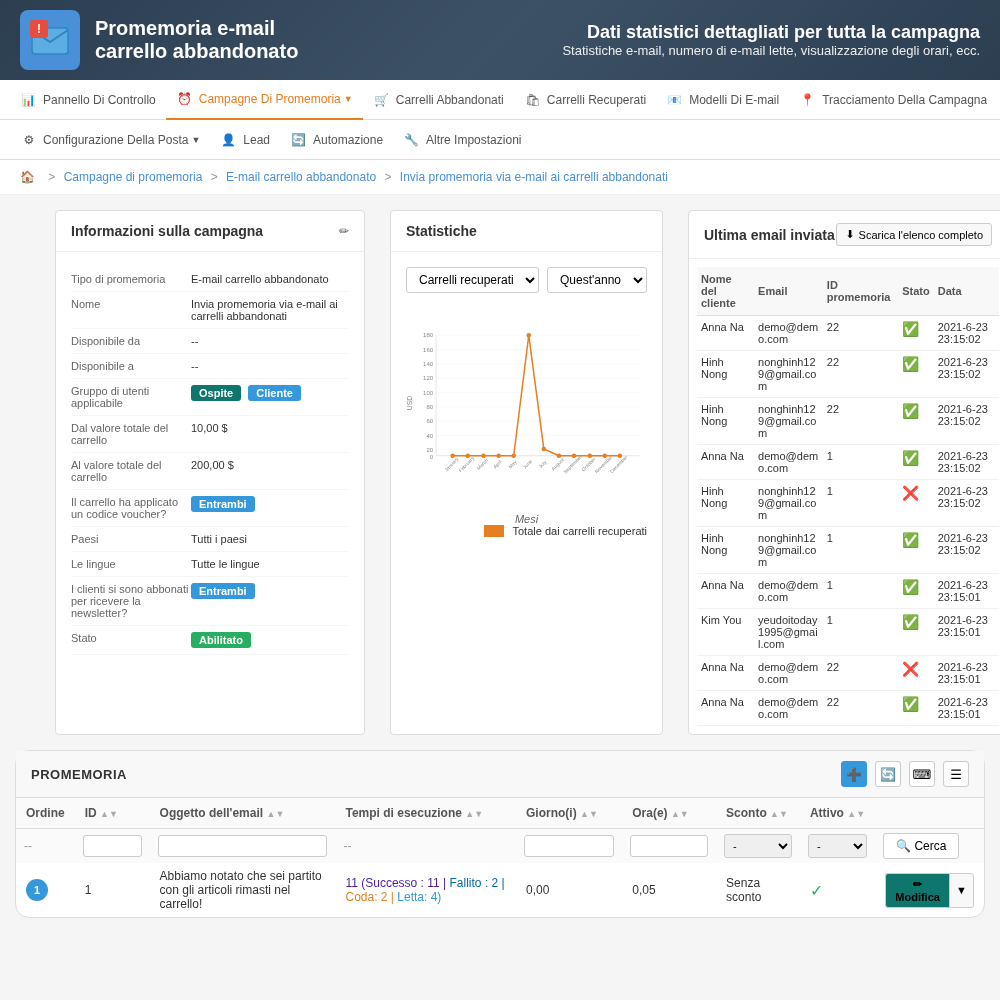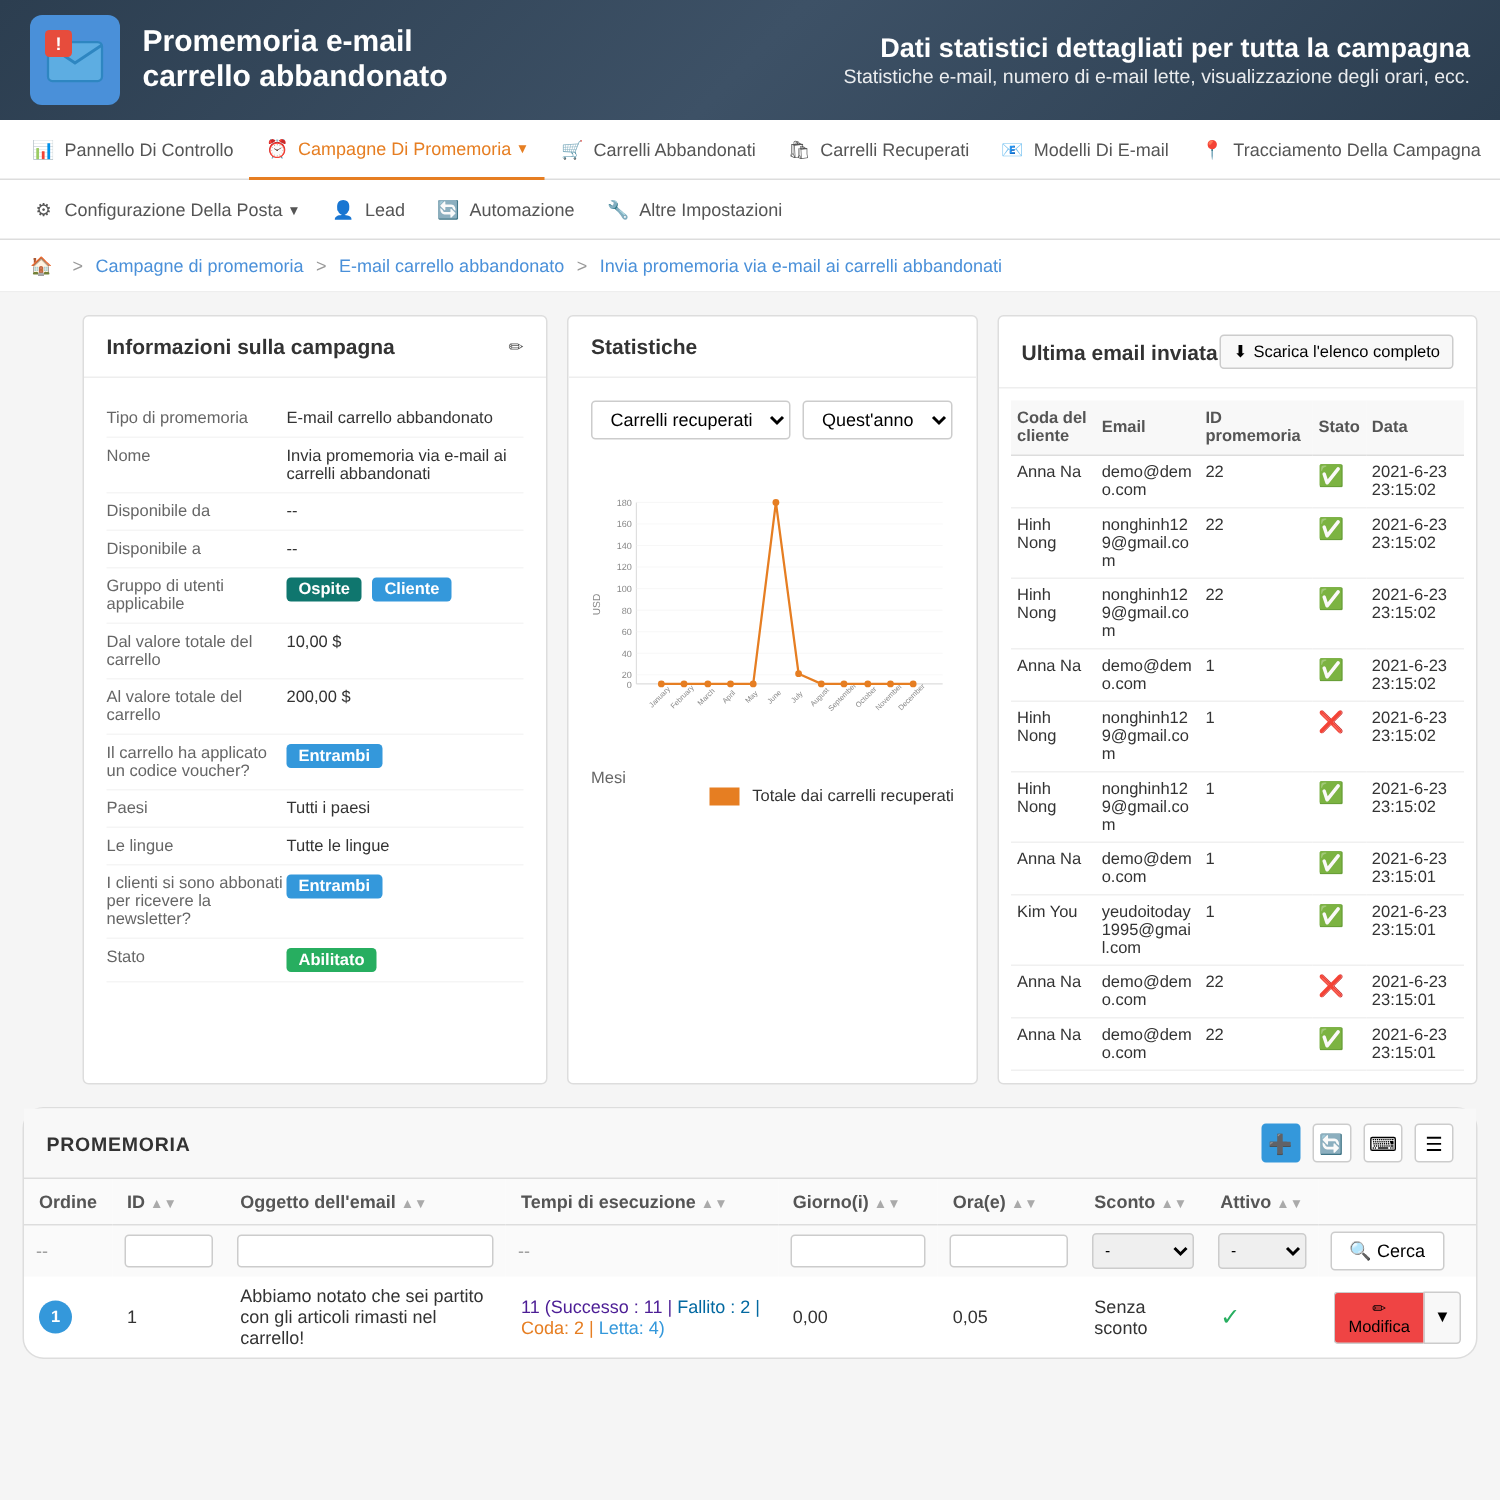--- a/index.html
+++ b/index.html
@@ -23,21 +23,21 @@
 
     
     .breadcrumb { padding: 10px 15px; font-size: 12px; color: #666; background: white; border-bottom: 1px solid #eee; }
     .breadcrumb a { color: #4a90d9; text-decoration: none; }
     .breadcrumb span { color: #999; margin: 0 5px; }
 
     
     .main-content { padding: 15px; display: flex; flex-direction: column; gap: 15px; }
 
     
-    .top-row { display: flex; gap: 13px; padding-left: 40px; }
+    .top-row { display: flex; gap: 25px; padding-left: 40px; }
 
     
     .panel { background: white; border: 1px solid #ddd; border-radius: 4px; }
     .panel-header { padding: 12px 15px; border-bottom: 1px solid #eee; display: flex; align-items: center; justify-content: space-between; }
     .panel-title { font-size: 14px; font-weight: bold; color: #333; }
     .panel-body { padding: 15px; }
 
     .campaign-panel { width: 310px; flex-shrink: 0; }
     .info-row { display: flex; padding: 6px 0; border-bottom: 1px solid #f5f5f5; font-size: 11px; }
     .info-label { width: 120px; color: #666; flex-shrink: 0; }
@@ -83,21 +83,21 @@
     .prom-table th .sort-arrows { font-size: 9px; color: #aaa; }
     .prom-table td { padding: 6px 10px; border-bottom: 1px solid #f0f0f0; vertical-align: middle; }
     .prom-table tr:last-child td { border-bottom: none; }
 
     .filter-row td { padding: 4px 8px; background: #fafafa; }
     .filter-input { width: 100%; padding: 4px; border: 1px solid #ccc; border-radius: 3px; font-size: 11px; }
     .filter-select { width: 100%; padding: 4px; border: 1px solid #ccc; border-radius: 3px; font-size: 11px; }
 
     .search-btn { padding: 5px 12px; background: white; border: 1px solid #ccc; border-radius: 3px; cursor: pointer; font-size: 12px; }
     .edit-btn-split { display: flex; }
-    .edit-btn-main { padding: 4px 8px; background: #ef4444; border: 1px solid #ccc; border-right: none; border-radius: 3px 0 0 3px; cursor: pointer; font-size: 11px; }
+    .edit-btn-main { padding: 4px 8px; background: #0f766e; border: 1px solid #ccc; border-right: none; border-radius: 3px 0 0 3px; cursor: pointer; font-size: 11px; font-weight: bold; }
     .edit-btn-arrow { padding: 4px 6px; background: #f8f8f8; border: 1px solid #ccc; border-radius: 0 3px 3px 0; cursor: pointer; font-size: 11px; }
 
     .circle-num { width: 22px; height: 22px; border-radius: 50%; background: #3498db; color: white; display: flex; align-items: center; justify-content: center; font-size: 11px; font-weight: bold; }
 
     .success-text { color: #4c1d95; margin-top: 19px; }
     .fail-text { color: #0369a1; }
     .queue-text { color: #e67e22; }
     .read-text { color: #3498db; }
 
     .check-green { color: #27ae60; font-size: 16px; }
@@ -319,21 +319,21 @@
             <circle cx="163" cy="10" r="3" fill="#e67e22"></circle>
             <circle cx="183" cy="161" r="3" fill="#e67e22"></circle>
             <circle cx="203" cy="170" r="3" fill="#e67e22"></circle>
             <circle cx="223" cy="170" r="3" fill="#e67e22"></circle>
             <circle cx="244" cy="170" r="3" fill="#e67e22"></circle>
             <circle cx="264" cy="170" r="3" fill="#e67e22"></circle>
             <circle cx="284" cy="170" r="3" fill="#e67e22"></circle>
           </svg>
         </div>
 
-        <div style="font-size:11px; color:#666; margin-top:4px;">
+        <div style="text-align:center; font-size:11px; color:#666; margin-top:4px;font-style:italic;">
           <span>Mesi</span>
         </div>
         <div class="chart-legend">
           <span class="legend-color"></span>
           <span>Totale dai carrelli recuperati</span>
         </div>
       </div>
     </div>
 
     <div class="panel last-email-panel">
@@ -341,21 +341,21 @@
         <span class="panel-title">Ultima email inviata</span>
         <button class="download-btn">
           <span>⬇</span>
           <span>Scarica l'elenco completo</span>
         </button>
       </div>
       <div class="panel-body" style="padding: 8px;">
         <table class="email-table">
           <thead>
             <tr>
-              <th>Coda del cliente</th>
+              <th>Nome del cliente</th>
               <th>Email</th>
               <th>ID promemoria</th>
               <th>Stato</th>
               <th>Data</th>
             </tr>
           </thead>
           <tbody id="email-table-body">
           <tr>
       <td>Anna Na</td>
       <td style="word-break:break-all;">demo@demo.com</td>

